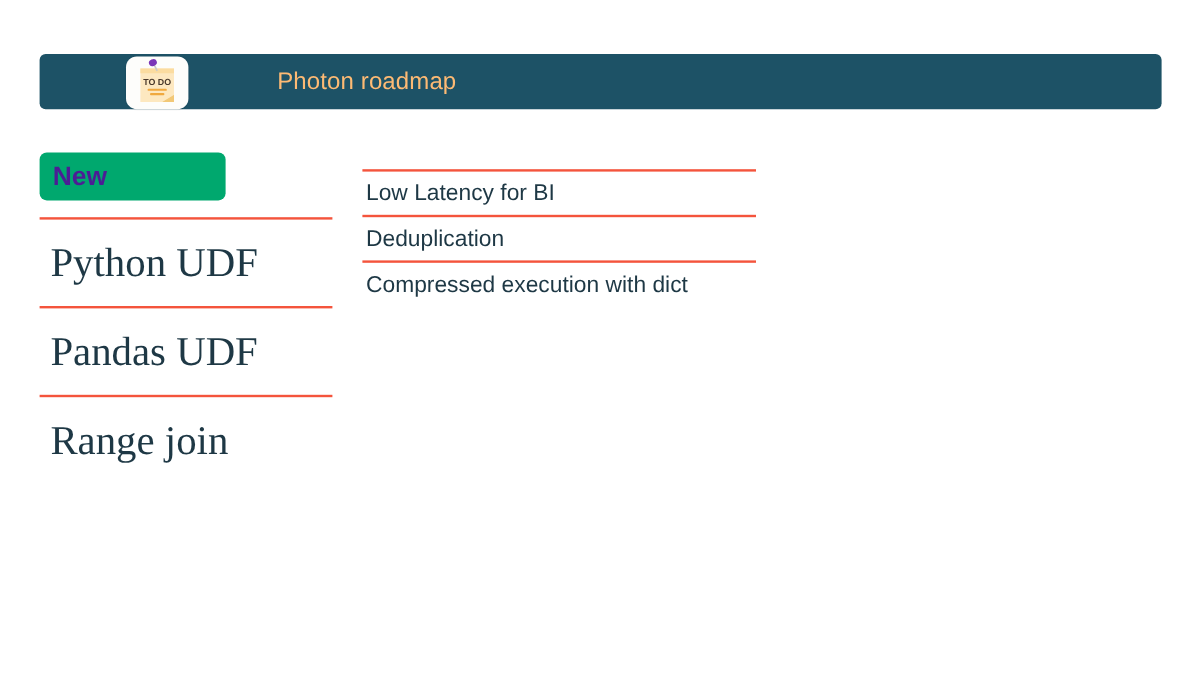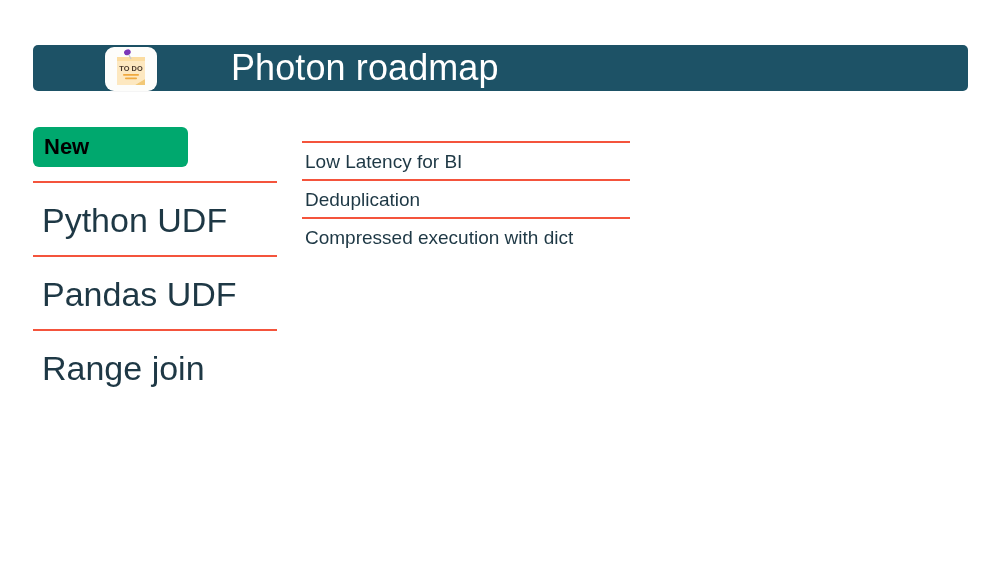--- a/index.html
+++ b/index.html
@@ -39,38 +39,38 @@
   }
   .header-icon svg {
     display: block;
   }
   .header-title {
     position: absolute;
     left: 198px;
     top: 0;
     height: 46px;
     line-height: 46px;
-    font-size: 36px;
-    color: #ffffff;
+    font-size: 20px;
+    color: #fdba74;
     font-weight: 400;
     white-space: nowrap;
     letter-spacing: 0.1px;
   }
 
   
   .column {
     position: absolute;
   }
   .col-new  { left: 33px;  top: 127px; width: 244px; }
   .col-impr { left: 302px; top: 127px; width: 328px; }
 
   .badge {
     display: inline-block;
     background: #00a86e;
-    color: #000000;
+    color: #4c1d95;
     font-weight: bold;
     border-radius: 6px;
     box-sizing: border-box;
     white-space: nowrap;
   }
   .badge-new {
     width: 155px;
     height: 40px;
     line-height: 40px;
     padding-left: 11px;
@@ -93,20 +93,21 @@
     box-sizing: border-box;
     color: #1e3845;
     white-space: nowrap;
     overflow: visible;
   }
   .col-new .row {
     height: 74px;
     line-height: 74px;
     font-size: 34px;
     padding-left: 9px;
+    font-family: Liberation Serif, serif;
   }
   .col-impr .row {
     height: 38px;
     line-height: 37.5px;
     font-size: 19px;
     padding-left: 3px;
   }
 </style>
 </head>
 <body>

